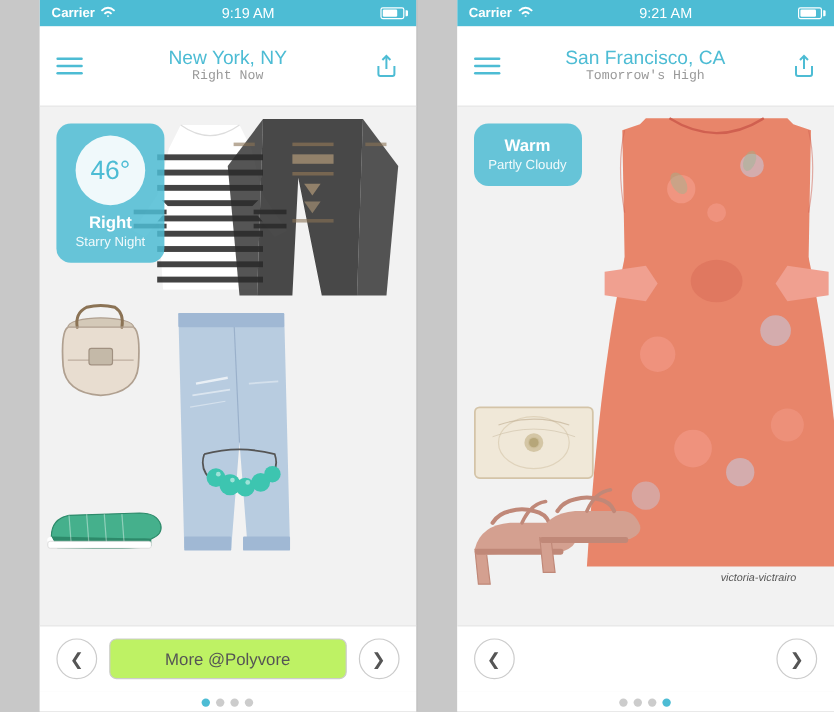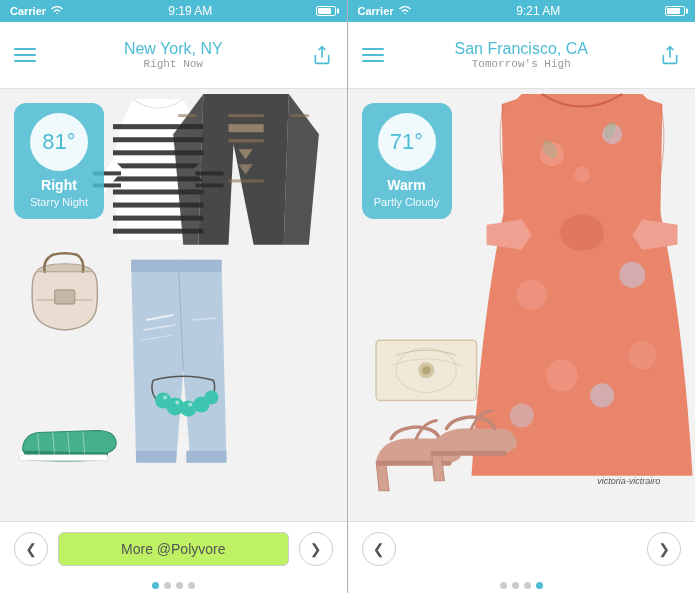--- a/index.html
+++ b/index.html
@@ -14,20 +14,21 @@
     }
 
     .phone {
       width: 347.5px;
       height: 593px;
       background: #f0f0f0;
       display: flex;
       flex-direction: column;
       position: relative;
       overflow: hidden;
+      margin-left: 33px;
     }
 
     .phone-left { border-right: 1px solid #b0b0b0; }
 
     
     .status-bar {
       background: #4dbcd4;
       height: 22px;
       display: flex;
       align-items: center;
@@ -287,21 +288,21 @@
         <polyline points="16 6 12 2 8 6"></polyline>
         <line x1="12" y1="2" x2="12" y2="15"></line>
       </svg>
     </div>
   </div>
 
   <div class="main-content">
 
     <div class="weather-card">
       <div class="weather-temp-circle">
-        <span class="weather-temp">81°</span>
+        <span class="weather-temp">46°</span>
       </div>
       <div class="weather-label">Right</div>
       <div class="weather-sublabel">Starry Night</div>
     </div>
 
     <svg class="outfit-svg" viewBox="0 0 320 430" preserveAspectRatio="xMidYMid meet">
 
       <g transform="translate(10, 170)">
         <ellipse cx="42" cy="12" rx="28" ry="8" fill="#d4c9b8" stroke="#b0a090" stroke-width="1"></ellipse>
         <path d="M14 12 Q8 16 10 45 Q12 68 42 70 Q72 68 74 45 Q76 16 70 12" fill="#e8ddd0" stroke="#b0a090" stroke-width="1.5"></path>
@@ -446,23 +447,20 @@
         <path d="M4 12v8a2 2 0 002 2h12a2 2 0 002-2v-8"></path>
         <polyline points="16 6 12 2 8 6"></polyline>
         <line x1="12" y1="2" x2="12" y2="15"></line>
       </svg>
     </div>
   </div>
 
   <div class="main-content">
 
     <div class="weather-card">
-      <div class="weather-temp-circle">
-        <span class="weather-temp">71°</span>
-      </div>
       <div class="weather-label">Warm</div>
       <div class="weather-sublabel">Partly Cloudy</div>
     </div>
 
     <svg class="outfit-svg" viewBox="0 0 320 430" preserveAspectRatio="xMidYMid meet">
 
       <g transform="translate(140, 5)">
 
         <path d="M20 0 L15 5 L0 10 L2 120 L158 120 L160 10 L145 5 L140 0 Z" fill="#e8856a"></path>
 

